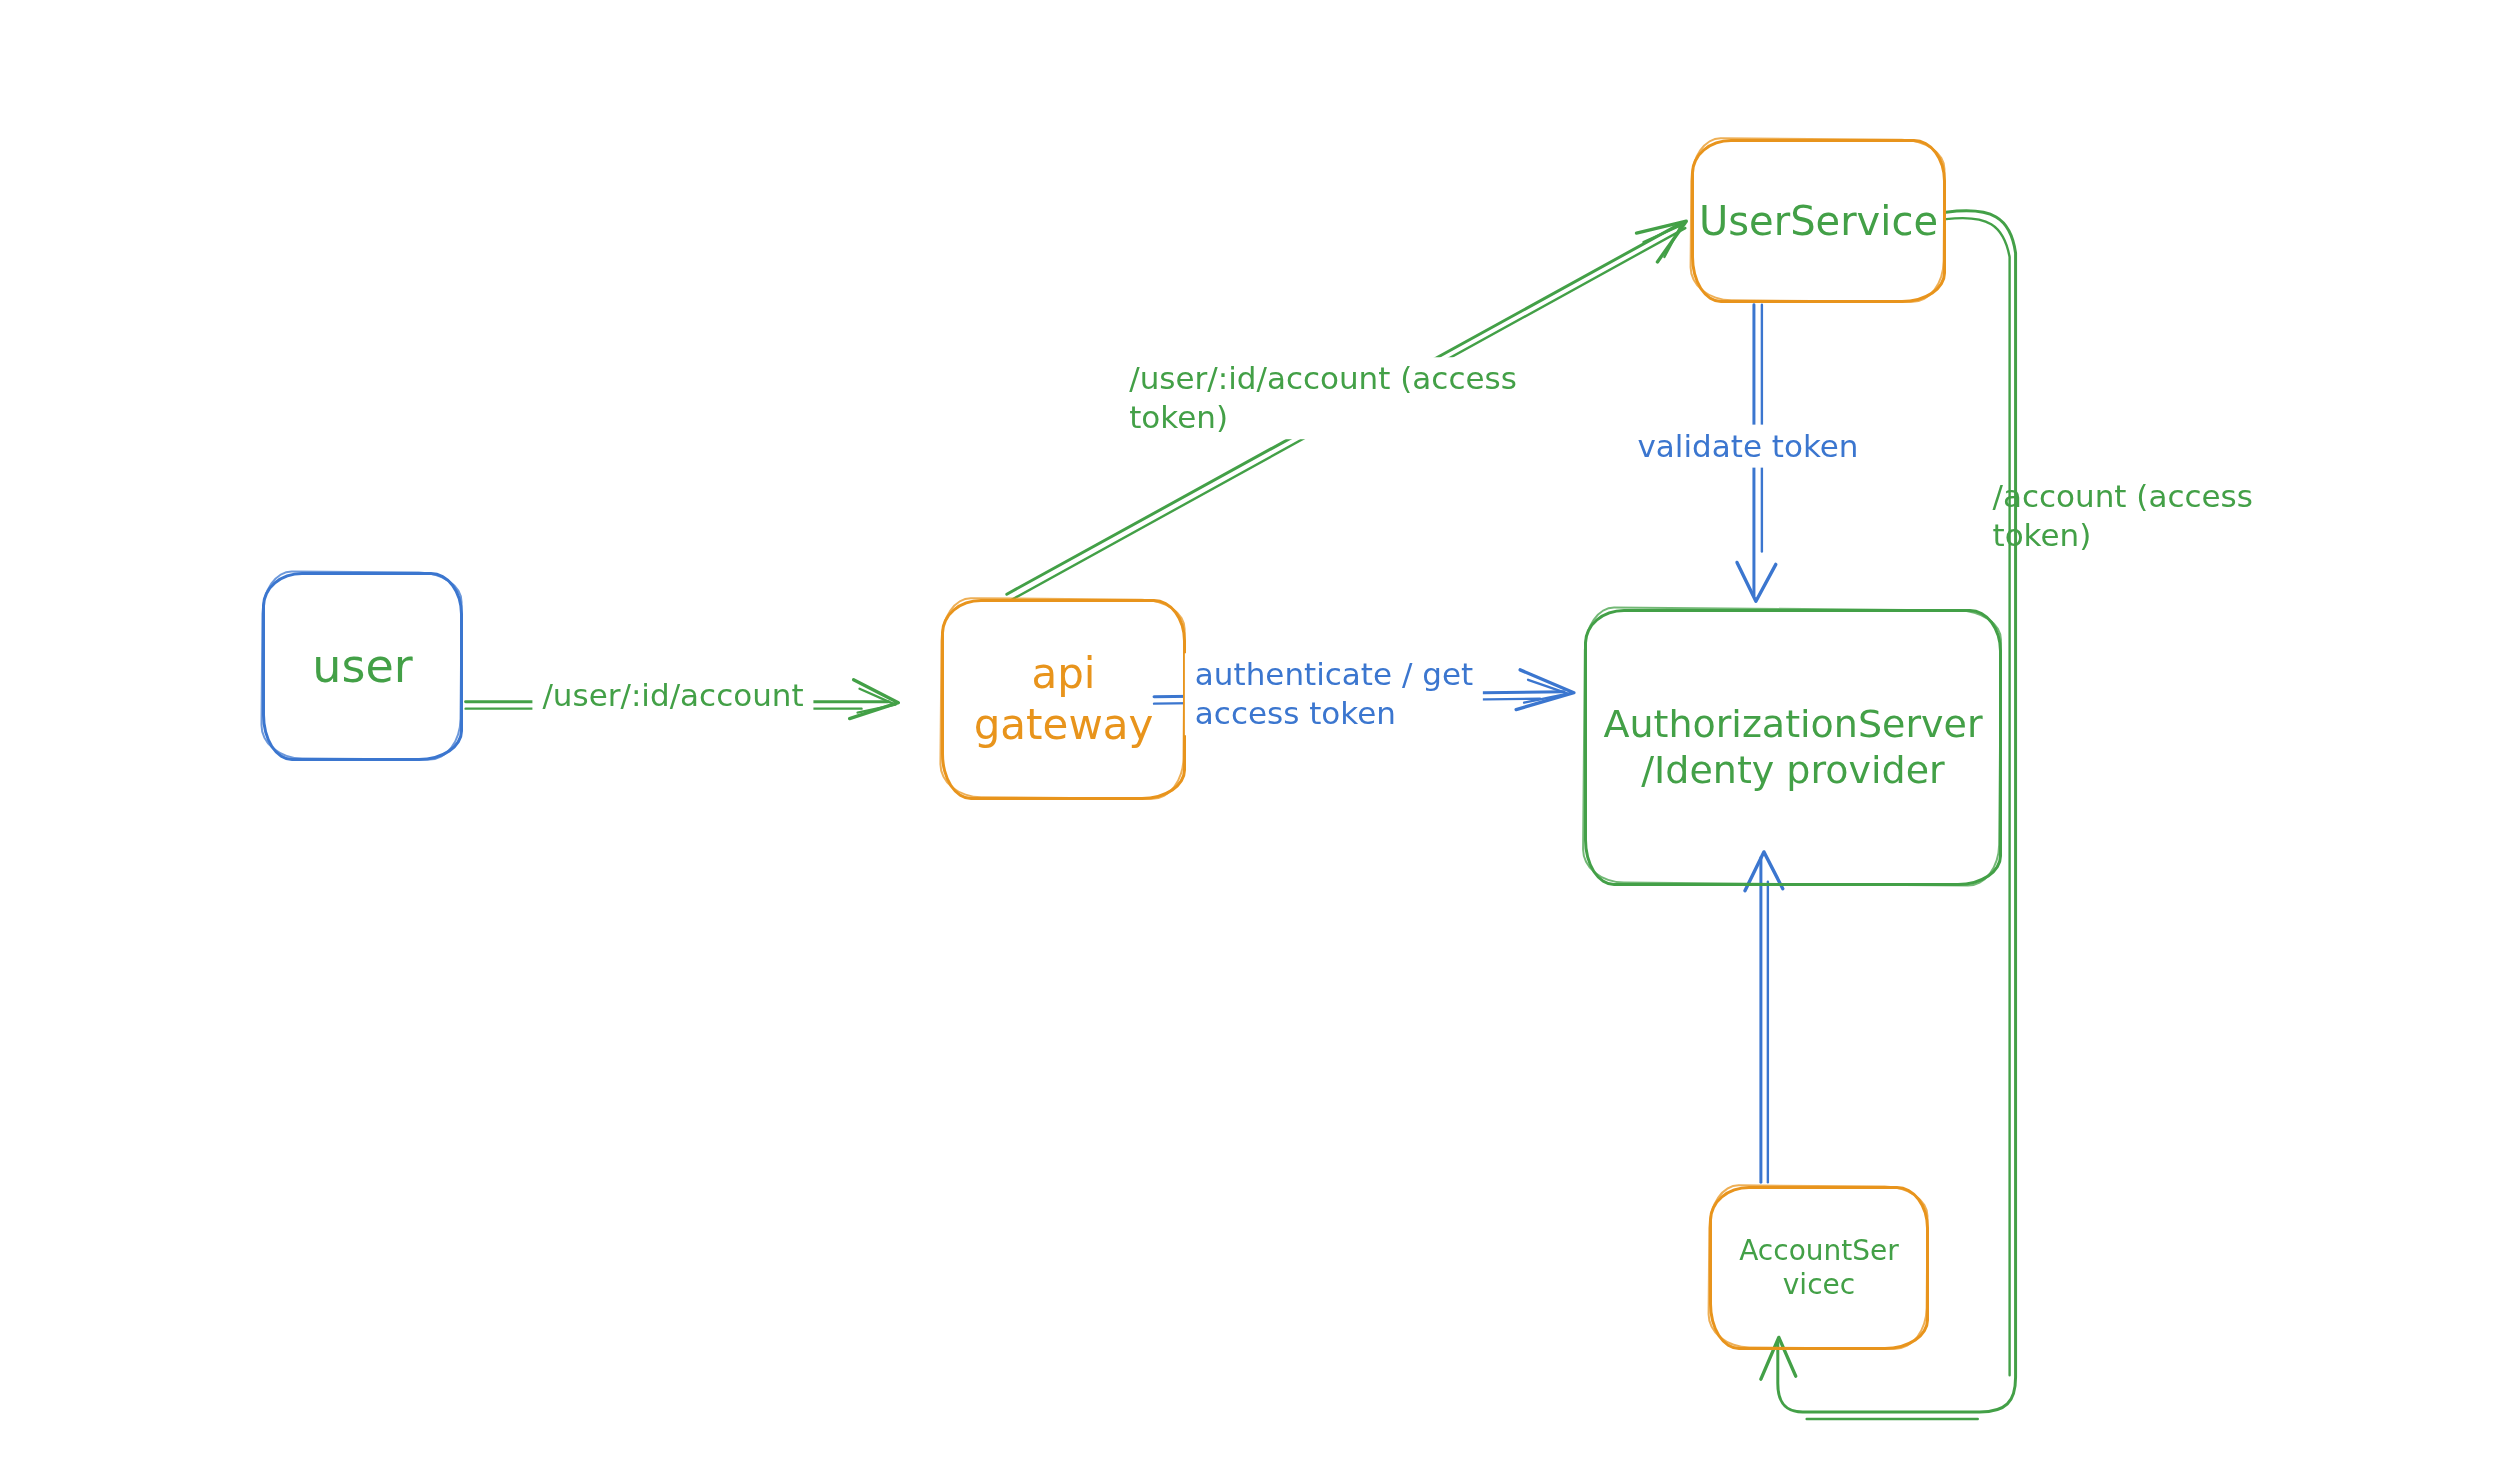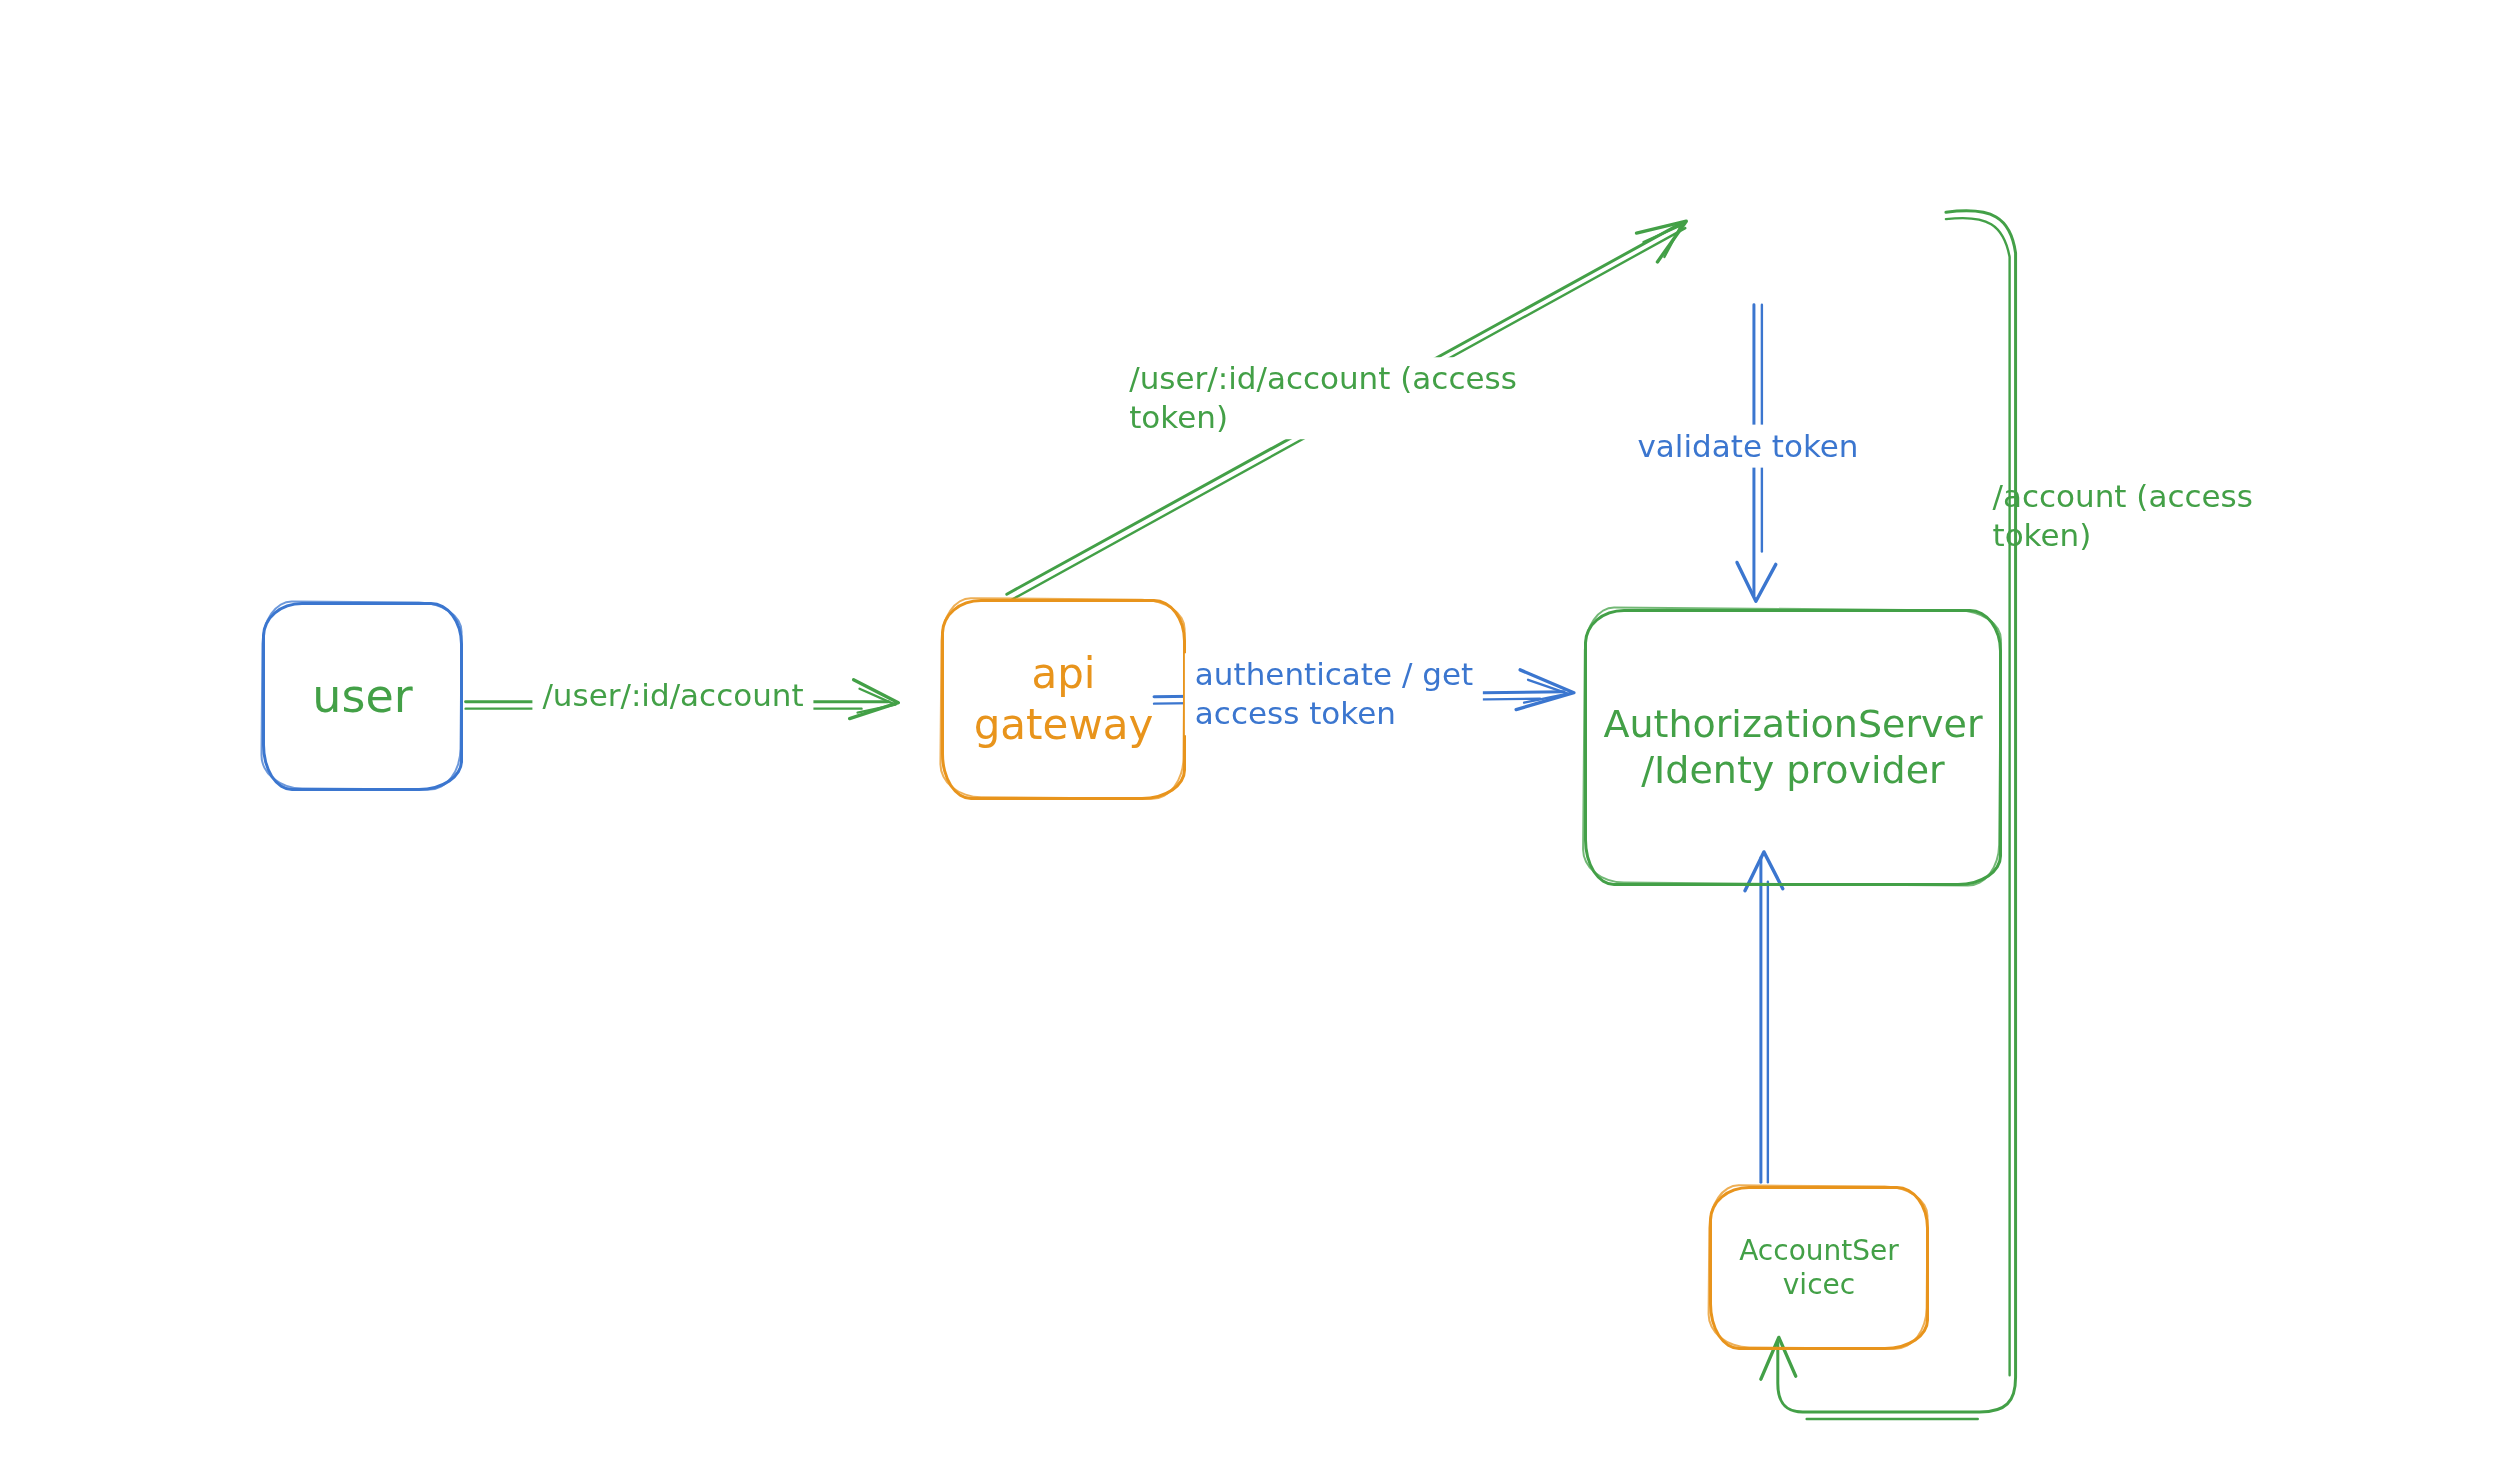--- a/index.html
+++ b/index.html
@@ -29,21 +29,21 @@
     border:3px solid; border-color:inherit; border-radius:40px 32px 44px 30px / 34px 42px 30px 46px;
   }
   .node::before{
     content:""; position:absolute; inset:-1px 1px 1px -1px; pointer-events:none;
     border:2px solid; border-color:inherit; opacity:.75;
     border-radius:30px 44px 32px 42px / 44px 30px 42px 34px;
     transform:rotate(.5deg);
   }
   .node span{white-space:pre-line; line-height:1.2; position:relative; z-index:2;}
 
-  .node-user{left:262px; top:602px; width:201px; height:189px; border-color:var(--blue); color:var(--green); font-size:46px;}
+  .node-user{left:262px; top:572px; width:201px; height:189px; border-color:var(--blue); color:var(--green); font-size:46px;}
   .node-gateway{left:907px; top:599px; width:245px; height:201px; border-color:var(--orange); color:var(--orange); font-size:42px;margin-left:34px;}
   .node-user-service{left:1691px; top:139px; width:255px; height:164px; border-color:var(--orange); color:var(--green); font-size:40px;}
   .node-auth{left:1584px; top:609px; width:418px; height:277px; border-color:var(--green); color:var(--green); font-size:38px;}
   .node-account{left:1709px; top:1186px; width:220px; height:164px; border-color:var(--orange); color:var(--green); font-size:28px;}
 
   
   .edge-label{
     position:absolute; transform:translate(-50%,-50%);
     white-space:pre-line; text-align:left; line-height:1.25;
     font-size:31px; z-index:3;
@@ -109,20 +109,23 @@
 
   <div class="node node-user">
     <span>user</span>
   </div>
 
   <div class="node node-gateway">
     <span>api
 gateway</span>
   </div>
 
+  <div class="node node-user-service">
+    <span>UserService</span>
+  </div>
 
   <div class="node node-auth">
     <span>AuthorizationServer
 /Identy provider</span>
   </div>
 
   <div class="node node-account">
     <span>AccountSer
 vicec</span>
   </div>

